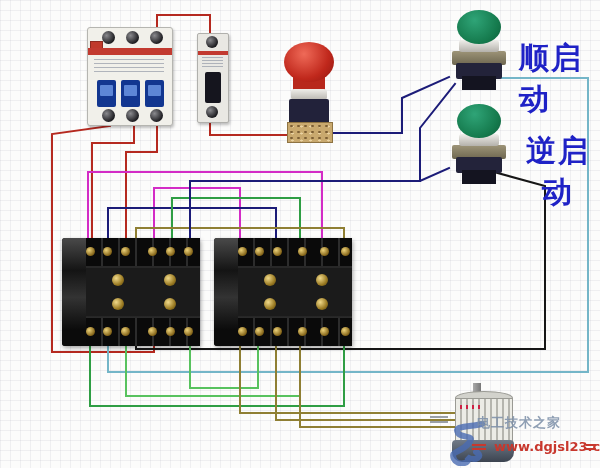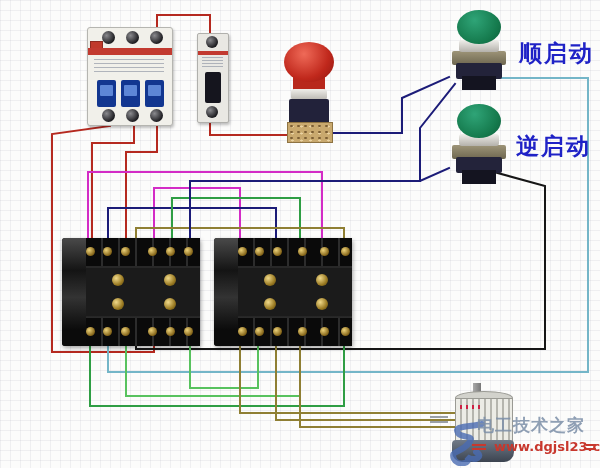--- a/index.html
+++ b/index.html
@@ -58,24 +58,24 @@
   .startbtn .cap{position:absolute;left:7px;top:0;width:44px;height:34px;border-radius:50%;
     background:radial-gradient(circle at 40% 30%, #2fa477, #157a4d 65%, #0d5c39);}
   .startbtn .ring{position:absolute;left:9px;top:30px;width:40px;height:12px;
     background:linear-gradient(180deg,#efeeea,#b4b1ab);border-radius:3px;}
   .startbtn .collar{position:absolute;left:2px;top:41px;width:54px;height:14px;background:#8d8468;
     background:linear-gradient(180deg,#9d9478,#6e6750);border-radius:2px;}
   .startbtn .base{position:absolute;left:6px;top:53px;width:46px;height:16px;background:#23233a;border-radius:2px;}
   .startbtn .term{position:absolute;left:12px;top:66px;width:34px;height:14px;background:#141420;}
   .fwd{left:450px;top:10px;}
   .rev{left:450px;top:104px;}
-  .btn-label{position:absolute;z-index:3;font-weight:bold;font-size:23px;letter-spacing:2px;
+  .btn-label{position:absolute;z-index:3;font-weight:bold;font-size:30px;letter-spacing:2px;
     font-family:Liberation Serif, serif;}
   .lbl-fwd{left:519px;top:38px;}
-  .lbl-rev{left:516px;top:131px;}
+  .lbl-rev{left:516px;top:131px;text-align:center;}
 
   
   .contactor{top:238px;width:138px;height:108px;background:#161616;border-radius:3px;
     box-shadow:1px 2px 4px rgba(0,0,0,.35);}
   .ct-fwd{left:62px;} .ct-rev{left:214px;}
   .c-side{position:absolute;left:0;top:0;width:24px;height:100%;border-right:1px solid #3a3a3a;
     background:linear-gradient(180deg,#4a4a4a,#141414 30%,#333 55%,#0b0b0b 85%);border-radius:3px 0 0 3px;}
   .c-row{position:absolute;left:24px;right:0;height:28px;
     background:repeating-linear-gradient(90deg,#0a0a0a 0 15px,#2c2c2c 15px 17px);}
   .c-row.top{top:0;border-bottom:1px solid #2a2a2a;}
@@ -95,21 +95,21 @@
   .motor .body{position:absolute;left:3px;top:15px;width:56px;height:44px;border:1px solid #9a9a94;
     background:repeating-linear-gradient(90deg,#ecece6 0 4px,#b5b5ae 4px 6px);}
   .motor .marks{position:absolute;left:8px;top:22px;width:22px;height:4px;
     background:repeating-linear-gradient(90deg,#c24 0 2px,transparent 2px 6px);}
   .motor .base{position:absolute;left:0;top:57px;width:62px;height:22px;background:linear-gradient(180deg,#707a88,#3c4450);
     border-radius:4px 4px 10px 10px;}
 
   
   .title{position:absolute;left:22px;top:420px;z-index:3;font-size:29px;font-weight:900;letter-spacing:3px;
     font-family:"DejaVu Sans","Liberation Sans",sans-serif;}
-  .wm-name{position:absolute;left:477px;top:414px;z-index:4;font-size:17px;font-weight:bold;letter-spacing:1px;
+  .wm-name{position:absolute;left:477px;top:414px;z-index:4;font-size:13px;font-weight:bold;letter-spacing:1px;
     opacity:.85;font-family:"DejaVu Sans","Liberation Sans",sans-serif;}
   .wm-url{position:absolute;left:494px;top:439px;z-index:4;font-size:13px;font-weight:bold;
     font-family:"DejaVu Sans","Liberation Sans",sans-serif;}
   .wm-logo{position:absolute;left:446px;top:420px;z-index:4;}
   .gline{position:absolute;z-index:4;height:2px;background:#9aa0a6;}
   .rline{position:absolute;z-index:4;height:2px;background:#c8372d;}
 </style>
 </head>
 <body>
 

